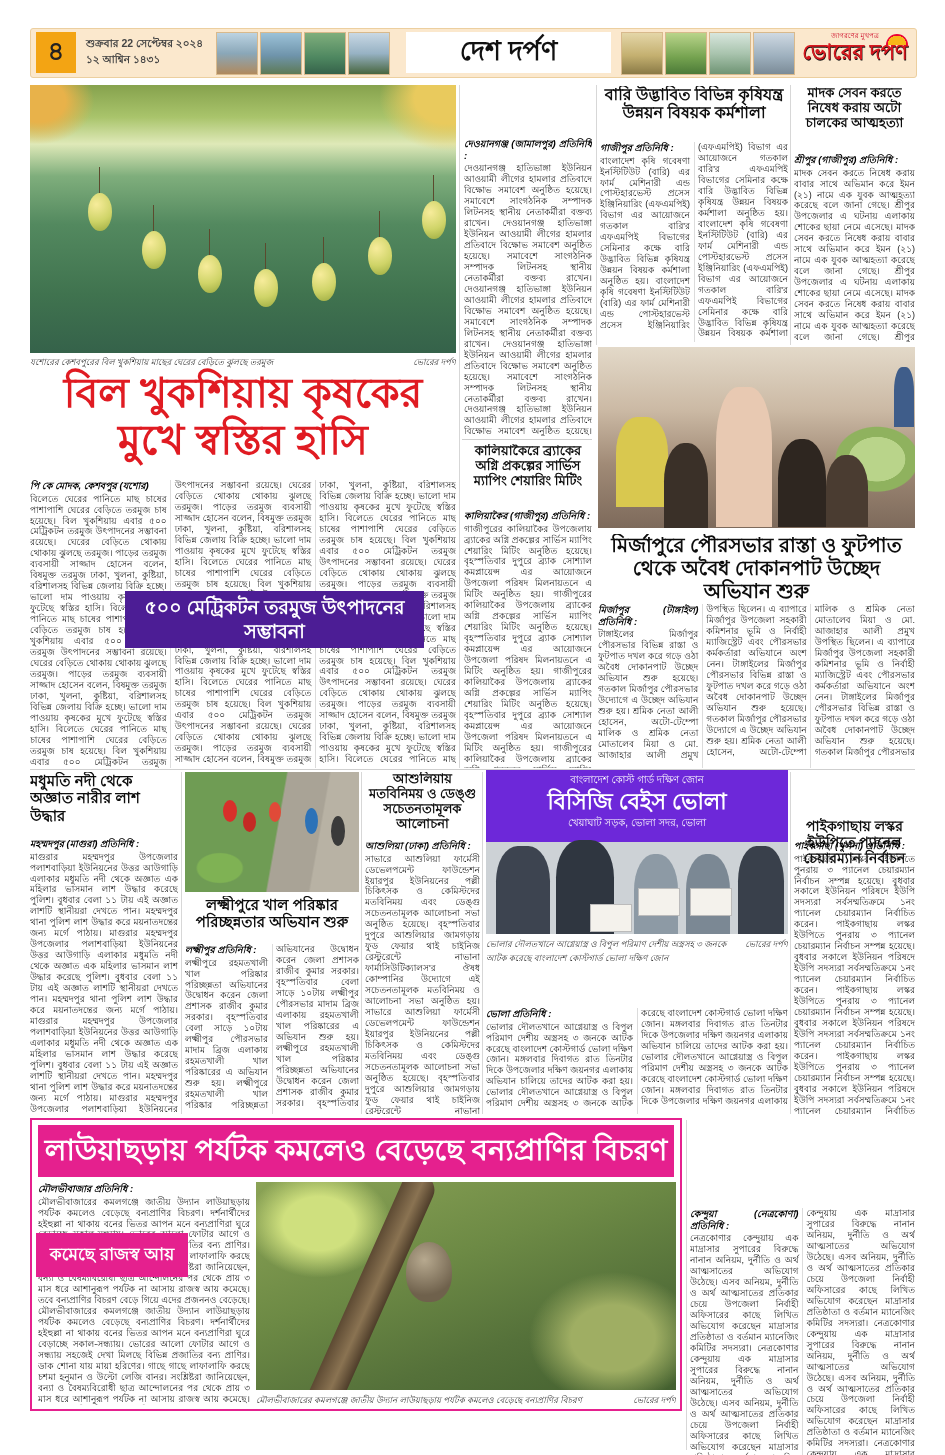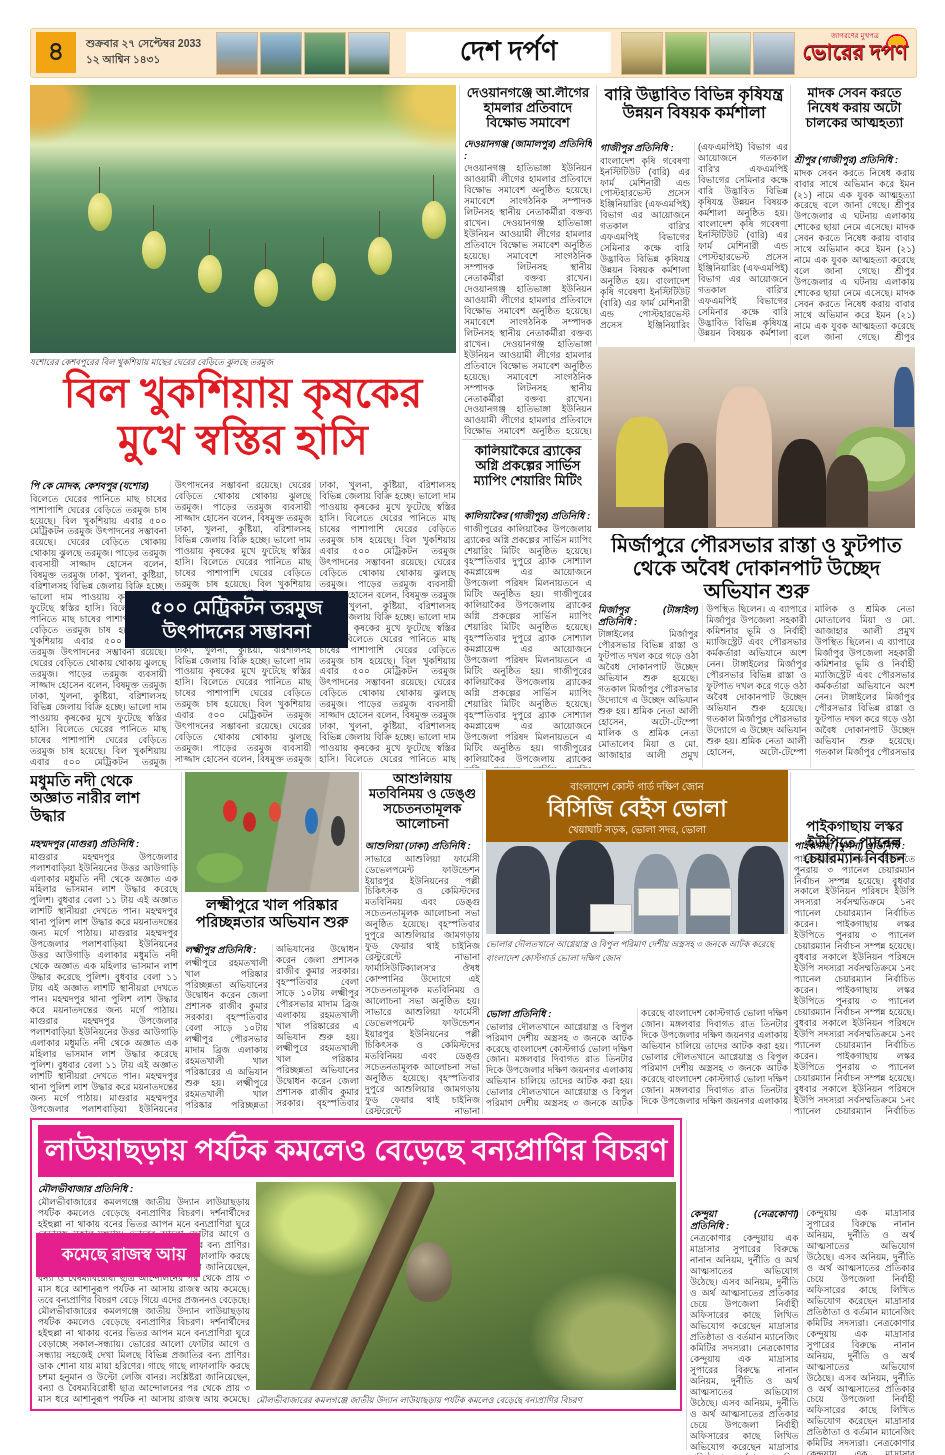--- a/index.html
+++ b/index.html
@@ -21,52 +21,52 @@
   .mast-r .logo{font-size:21px;font-weight:bold;color:#d71920;line-height:1.2;
                 text-shadow:0.5px 0.5px 0 #111;}
   .sun{position:absolute;right:6px;top:4px;width:22px;height:11px;border-radius:22px 22px 0 0;
        background:radial-gradient(circle at 50% 100%, #f7b718 0 60%, #e03 61% 100%);}
   
   .body{font-size:9px;line-height:1.22;text-align:justify;overflow:hidden;position:absolute;color:#222;}
   .cols2{column-count:2;column-gap:8px;column-rule:1px solid #dcdcdc;}
   .cols3{column-count:3;column-gap:8px;column-rule:1px solid #dcdcdc;}
   .byline{font-weight:bold;font-style:italic;margin:0 0 2px 0;font-size:9.5px;color:#000;}
   .head{position:absolute;font-weight:bold;color:#0d0d0d;text-align:center;line-height:1.15;overflow:hidden;}
-  .caption{position:absolute;font-size:8.5px;font-style:italic;color:#333;display:flex;justify-content:space-between;overflow:hidden;flex-direction:column;}
+  .caption{position:absolute;font-size:8.5px;font-style:italic;color:#333;display:flex;justify-content:space-between;overflow:hidden;}
   .divider-v{position:absolute;width:1px;background:#d7d7d7;}
   .divider-h{position:absolute;height:1px;background:#cfcfcf;}
   
   .lead-head{position:absolute;left:30px;top:370px;width:426px;height:104px;color:#e01b22;
              font-size:41px;font-weight:bold;text-align:center;line-height:1.15;}
-  .purplebox{position:absolute;left:125px;top:591px;width:223px;height:57px;background:#0f172a;
+  .purplebox{position:absolute;left:125px;top:591px;width:299px;height:57px;background:#4c1d95;
              color:#fff;font-weight:bold;font-size:19px;text-align:center;display:flex;
              align-items:center;justify-content:center;line-height:1.25;padding:0 6px;box-sizing:border-box;}
   .pinkwrap{position:absolute;left:30px;top:1118px;width:652px;height:293px;border:2px solid #e5208e;box-sizing:border-box;background:#fff;}
   .pinkbar{position:absolute;left:38px;top:1125px;width:636px;height:52px;background:#e5208e;color:#fff;
            font-size:29px;font-weight:bold;display:flex;align-items:center;justify-content:center;}
   .pinkinset{position:absolute;left:36px;top:1233px;width:152px;height:44px;background:#e5208e;color:#fff;
-             font-size:17px;font-weight:bold;display:flex;align-items:center;justify-content:center;padding-left:12px;}
+             font-size:17px;font-weight:bold;display:flex;align-items:center;justify-content:center;}
   
   .photo{position:absolute;overflow:hidden;}
   .photoA{background:
      radial-gradient(90px 70px at 2% 6%, #e8b24a 0 30%, rgba(232,178,74,0) 62%),
      radial-gradient(110px 85px at 98% 5%, #e9ca5d 0 30%, rgba(233,202,93,0) 62%),
      linear-gradient(180deg,#86a24d 0%,#a9c46b 12%,#dfe9b8 22%,#7fae7c 34%,#53895f 52%,#40734f 78%,#35624a 100%);}
   .gourd{position:absolute;width:24px;height:38px;border-radius:50%;
          background:radial-gradient(circle at 35% 30%, #f7ec9b, #cfd468 55%, #9aa93f);}
   .gourd::before{content:"";position:absolute;left:11px;top:-26px;width:1px;height:26px;background:#5b4a2e;}
   .photoB{background:
      radial-gradient(70px 55px at 88% 62%, #b9d48a 0 40%, #8fb25e 41% 58%, rgba(0,0,0,0) 60%),
      linear-gradient(180deg,#e3d9c9 0%,#cbb9a4 35%,#a08a76 65%,#7d6a5b 100%);}
   .photoC{background:
      radial-gradient(40px 26px at 20% 80%, #7fb254 0 55%, rgba(0,0,0,0) 60%),
      linear-gradient(100deg,#6f9c54 0 52%, #a9a396 53% 74%, #b8b2a4 75% 100%);}
   .photoD{background:#cdd2d6;}
-  .cg-banner{position:absolute;left:0;top:0;width:100%;height:72px;background:#a16207;color:#fff;
-             text-align:center;padding-top:9px;box-sizing:border-box;}
+  .cg-banner{position:absolute;left:0;top:0;width:100%;height:72px;background:#6d28d9;color:#fff;
+             text-align:center;padding-top:2px;box-sizing:border-box;}
   .cg-banner .l1{font-size:10px;}
   .cg-banner .l2{font-size:22px;font-weight:bold;line-height:1.2;}
   .cg-banner .l3{font-size:10px;}
   .photoE{background:
      radial-gradient(120px 90px at 15% 20%, #cfe07e 0 30%, rgba(0,0,0,0) 60%),
      radial-gradient(140px 110px at 85% 75%, #9fae63 0 30%, rgba(0,0,0,0) 60%),
      linear-gradient(160deg,#8ba356 0%,#6d8a45 40%,#55713a 70%,#43602f 100%);}
   .branch{position:absolute;left:90px;top:-20px;width:34px;height:300px;background:linear-gradient(90deg,#5d4a33,#8a7352 55%,#4e3d2a);
           transform:rotate(24deg);border-radius:16px;}
   .monkey{position:absolute;left:150px;top:60px;width:46px;height:60px;border-radius:50% 50% 45% 45%;
@@ -75,21 +75,21 @@
   .placard{position:absolute;width:40px;height:26px;background:#f4f2ec;border:1px solid #bbb;}
 </style>
 </head>
 <body>
 
 <div class="page">
 
   <div class="hdr">
     <div class="pagebox">৪</div>
     <div class="dates">
-      <div>শুক্রবার ২৭ সেপ্টেম্বর 2033</div>
+      <div>শুক্রবার 22 সেপ্টেম্বর ২০২৪</div>
       <div>১২ আশ্বিন ১৪৩১</div>
     </div>
     <div class="strip strip1">
       <div class="thumb" style="background:linear-gradient(180deg,#bcd3e2,#8aa7b8 50%,#b0895d)"></div>
       <div class="thumb" style="background:linear-gradient(180deg,#9cc2d8,#6f94ab 55%,#5d7a55)"></div>
       <div class="thumb" style="background:linear-gradient(180deg,#7fae7c,#4e8760 60%,#35624a)"></div>
       <div class="thumb" style="background:linear-gradient(180deg,#c9d8e4,#97b2c4 50%,#48663f)"></div>
     </div>
     <div class="mast-c">দেশ দর্পণ</div>
     <div class="strip strip2">
@@ -119,21 +119,20 @@
     <span>ভোরের দর্পণ</span>
   </div>
   <div class="lead-head">বিল খুকশিয়ায় কৃষকের মুখে স্বস্তির হাসি</div>
   <div class="body cols3" style="left:30px;top:480px;width:426px;height:288px;">
     <p class="byline">পি কে মোদক, কেশবপুর (যশোর)</p>
     <span>বিলেতে ঘেরের পানিতে মাছ চাষের পাশাপাশি ঘেরের বেড়িতে তরমুজ চাষ হয়েছে। বিল খুকশিয়ায় এবার ৫০০ মেট্রিকটন তরমুজ উৎপাদনের সম্ভাবনা রয়েছে। ঘেরের বেড়িতে থোকায় থোকায় ঝুলছে তরমুজ। পাড়ের তরমুজ ব্যবসায়ী সাজ্জাদ হোসেন বলেন, বিষমুক্ত তরমুজ ঢাকা, খুলনা, কুষ্টিয়া, বরিশালসহ বিভিন্ন জেলায় বিক্রি হচ্ছে। ভালো দাম পাওয়ায় কৃষকের মুখে ফুটেছে স্বস্তির হাসি। বিলেতে ঘেরের পানিতে মাছ চাষের পাশাপাশি ঘেরের বেড়িতে তরমুজ চাষ হয়েছে। বিল খুকশিয়ায় এবার ৫০০ মেট্রিকটন তরমুজ উৎপাদনের সম্ভাবনা রয়েছে। ঘেরের বেড়িতে থোকায় থোকায় ঝুলছে তরমুজ। পাড়ের তরমুজ ব্যবসায়ী সাজ্জাদ হোসেন বলেন, বিষমুক্ত তরমুজ ঢাকা, খুলনা, কুষ্টিয়া, বরিশালসহ বিভিন্ন জেলায় বিক্রি হচ্ছে। ভালো দাম পাওয়ায় কৃষকের মুখে ফুটেছে স্বস্তির হাসি। বিলেতে ঘেরের পানিতে মাছ চাষের পাশাপাশি ঘেরের বেড়িতে তরমুজ চাষ হয়েছে। বিল খুকশিয়ায় এবার ৫০০ মেট্রিকটন তরমুজ উৎপাদনের সম্ভাবনা রয়েছে। ঘেরের বেড়িতে থোকায় থোকায় ঝুলছে তরমুজ। পাড়ের তরমুজ ব্যবসায়ী সাজ্জাদ হোসেন বলেন, বিষমুক্ত তরমুজ ঢাকা, খুলনা, কুষ্টিয়া, বরিশালসহ বিভিন্ন জেলায় বিক্রি হচ্ছে। ভালো দাম পাওয়ায় কৃষকের মুখে ফুটেছে স্বস্তির হাসি। বিলেতে ঘেরের পানিতে মাছ চাষের পাশাপাশি ঘেরের বেড়িতে তরমুজ চাষ হয়েছে। বিল খুকশিয়ায় এবার ৫০০ মেট্রিকটন তরমুজ উৎপাদনের সম্ভাবনা রয়েছে। ঘেরের বেড়িতে থোকায় থোকায় ঝুলছে তরমুজ। পাড়ের তরমুজ ব্যবসায়ী সাজ্জাদ হোসেন বলেন, বিষমুক্ত তরমুজ ঢাকা, খুলনা, কুষ্টিয়া, বরিশালসহ বিভিন্ন জেলায় বিক্রি হচ্ছে। ভালো দাম পাওয়ায় কৃষকের মুখে ফুটেছে স্বস্তির হাসি। বিলেতে ঘেরের পানিতে মাছ চাষের পাশাপাশি ঘেরের বেড়িতে তরমুজ চাষ হয়েছে। বিল খুকশিয়ায় এবার ৫০০ মেট্রিকটন তরমুজ উৎপাদনের সম্ভাবনা রয়েছে। ঘেরের বেড়িতে থোকায় থোকায় ঝুলছে তরমুজ। পাড়ের তরমুজ ব্যবসায়ী সাজ্জাদ হোসেন বলেন, বিষমুক্ত তরমুজ ঢাকা, খুলনা, কুষ্টিয়া, বরিশালসহ বিভিন্ন জেলায় বিক্রি হচ্ছে। ভালো দাম পাওয়ায় কৃষকের মুখে ফুটেছে স্বস্তির হাসি। বিলেতে ঘেরের পানিতে মাছ চাষের পাশাপাশি ঘেরের বেড়িতে তরমুজ চাষ হয়েছে। বিল খুকশিয়ায় এবার ৫০০ মেট্রিকটন তরমুজ উৎপাদনের সম্ভাবনা রয়েছে। ঘেরের বেড়িতে থোকায় থোকায় ঝুলছে তরমুজ। পাড়ের তরমুজ ব্যবসায়ী সাজ্জাদ হোসেন বলেন, বিষমুক্ত তরমুজ ঢাকা, খুলনা, কুষ্টিয়া, বরিশালসহ বিভিন্ন জেলায় বিক্রি হচ্ছে। ভালো দাম পাওয়ায় কৃষকের মুখে ফুটেছে স্বস্তির হাসি। বিলেতে ঘেরের পানিতে মাছ চাষের পাশাপাশি ঘেরের বেড়িতে তরমুজ চাষ হয়েছে। বিল খুকশিয়ায় এবার ৫০০ মেট্রিকটন তরমুজ উৎপাদনের সম্ভাবনা রয়েছে। ঘেরের বেড়িতে থোকায় থোকায় ঝুলছে তরমুজ। পাড়ের তরমুজ ব্যবসায়ী সাজ্জাদ হোসেন বলেন, বিষমুক্ত তরমুজ ঢাকা, খুলনা, কুষ্টিয়া, বরিশালসহ বিভিন্ন জেলায় বিক্রি হচ্ছে। ভালো দাম পাওয়ায় কৃষকের মুখে ফুটেছে স্বস্তির হাসি। বিলেতে ঘেরের পানিতে মাছ চাষের পাশাপাশি ঘেরের বেড়িতে তরমুজ চাষ হয়েছে। বিল খুকশিয়ায় এবার ৫০০ মেট্রিকটন তরমুজ উৎপাদনের সম্ভাবনা রয়েছে। ঘেরের বেড়িতে থোকায় থোকায় ঝুলছে তরমুজ। পাড়ের তরমুজ ব্যবসায়ী সাজ্জাদ হোসেন বলেন, বিষমুক্ত তরমুজ ঢাকা, খুলনা, কুষ্টিয়া, বরিশালসহ বিভিন্ন জেলায় বিক্রি হচ্ছে। ভালো দাম পাওয়ায় কৃষকের মুখে ফুটেছে স্বস্তির হাসি। বিলেতে ঘেরের পানিতে মাছ চাষের পাশাপাশি ঘেরের বেড়িতে তরমুজ চাষ হয়েছে। বিল খুকশিয়ায় এবার ৫০০ মেট্রিকটন তরমুজ উৎপাদনের সম্ভাবনা রয়েছে। ঘেরের বেড়িতে থোকায় থোকায় ঝুলছে তরমুজ। পাড়ের তরমুজ ব্যবসায়ী সাজ্জাদ হোসেন বলেন, বিষমুক্ত তরমুজ ঢাকা, খুলনা, কুষ্টিয়া, বরিশালসহ বিভিন্ন জেলায় বিক্রি হচ্ছে। ভালো দাম পাওয়ায় কৃষকের মুখে ফুটেছে স্বস্তির হাসি।</span>
   </div>
   <div class="purplebox">৫০০ মেট্রিকটন তরমুজ উৎপাদনের সম্ভাবনা</div>
 
   <div class="divider-v" style="left:459px;top:85px;height:683px;"></div>
-  <div class="head" style="left:464px;top:86px;width:128px;height:48px;font-size:13px;">দেওয়ানগঞ্জে আ.লীগের হামলার প্রতিবাদে বিক্ষোভ সমাবেশ</div>
   <div class="body" style="left:464px;top:138px;width:128px;height:298px;">
     <p class="byline">দেওয়ানগঞ্জ (জামালপুর) প্রতিনিধি :</p>
     <span>দেওয়ানগঞ্জ হাতিভাঙ্গা ইউনিয়ন আওয়ামী লীগের হামলার প্রতিবাদে বিক্ষোভ সমাবেশ অনুষ্ঠিত হয়েছে। সমাবেশে সাংগঠনিক সম্পাদক লিটনসহ স্থানীয় নেতাকর্মীরা বক্তব্য রাখেন। দেওয়ানগঞ্জ হাতিভাঙ্গা ইউনিয়ন আওয়ামী লীগের হামলার প্রতিবাদে বিক্ষোভ সমাবেশ অনুষ্ঠিত হয়েছে। সমাবেশে সাংগঠনিক সম্পাদক লিটনসহ স্থানীয় নেতাকর্মীরা বক্তব্য রাখেন। দেওয়ানগঞ্জ হাতিভাঙ্গা ইউনিয়ন আওয়ামী লীগের হামলার প্রতিবাদে বিক্ষোভ সমাবেশ অনুষ্ঠিত হয়েছে। সমাবেশে সাংগঠনিক সম্পাদক লিটনসহ স্থানীয় নেতাকর্মীরা বক্তব্য রাখেন। দেওয়ানগঞ্জ হাতিভাঙ্গা ইউনিয়ন আওয়ামী লীগের হামলার প্রতিবাদে বিক্ষোভ সমাবেশ অনুষ্ঠিত হয়েছে। সমাবেশে সাংগঠনিক সম্পাদক লিটনসহ স্থানীয় নেতাকর্মীরা বক্তব্য রাখেন। দেওয়ানগঞ্জ হাতিভাঙ্গা ইউনিয়ন আওয়ামী লীগের হামলার প্রতিবাদে বিক্ষোভ সমাবেশ অনুষ্ঠিত হয়েছে। সমাবেশে সাংগঠনিক সম্পাদক লিটনসহ স্থানীয় নেতাকর্মীরা বক্তব্য রাখেন। দেওয়ানগঞ্জ হাতিভাঙ্গা ইউনিয়ন আওয়ামী লীগের হামলার প্রতিবাদে বিক্ষোভ সমাবেশ অনুষ্ঠিত হয়েছে। সমাবেশে সাংগঠনিক সম্পাদক লিটনসহ স্থানীয় নেতাকর্মীরা বক্তব্য রাখেন।</span>
   </div>
   <div class="divider-h" style="left:462px;top:439px;width:130px;"></div>
   <div class="head" style="left:464px;top:444px;width:128px;height:62px;font-size:13px;">কালিয়াকৈরে ব্র্যাকের অগ্নি প্রকল্পের সার্ভিস ম্যাপিং শেয়ারিং মিটিং</div>
   <div class="body" style="left:464px;top:510px;width:128px;height:258px;">
     <p class="byline">কালিয়াকৈর (গাজীপুর) প্রতিনিধি :</p>
     <span>গাজীপুরের কালিয়াকৈর উপজেলায় ব্র্যাকের অগ্নি প্রকল্পের সার্ভিস ম্যাপিং শেয়ারিং মিটিং অনুষ্ঠিত হয়েছে। বৃহস্পতিবার দুপুরে ব্র্যাক সোশ্যাল কমপ্লায়েন্স এর আয়োজনে উপজেলা পরিষদ মিলনায়তনে এ মিটিং অনুষ্ঠিত হয়। গাজীপুরের কালিয়াকৈর উপজেলায় ব্র্যাকের অগ্নি প্রকল্পের সার্ভিস ম্যাপিং শেয়ারিং মিটিং অনুষ্ঠিত হয়েছে। বৃহস্পতিবার দুপুরে ব্র্যাক সোশ্যাল কমপ্লায়েন্স এর আয়োজনে উপজেলা পরিষদ মিলনায়তনে এ মিটিং অনুষ্ঠিত হয়। গাজীপুরের কালিয়াকৈর উপজেলায় ব্র্যাকের অগ্নি প্রকল্পের সার্ভিস ম্যাপিং শেয়ারিং মিটিং অনুষ্ঠিত হয়েছে। বৃহস্পতিবার দুপুরে ব্র্যাক সোশ্যাল কমপ্লায়েন্স এর আয়োজনে উপজেলা পরিষদ মিলনায়তনে এ মিটিং অনুষ্ঠিত হয়। গাজীপুরের কালিয়াকৈর উপজেলায় ব্র্যাকের অগ্নি প্রকল্পের সার্ভিস ম্যাপিং শেয়ারিং মিটিং অনুষ্ঠিত হয়েছে। বৃহস্পতিবার দুপুরে ব্র্যাক সোশ্যাল কমপ্লায়েন্স এর আয়োজনে উপজেলা পরিষদ মিলনায়তনে এ মিটিং অনুষ্ঠিত হয়।</span>
   </div>

